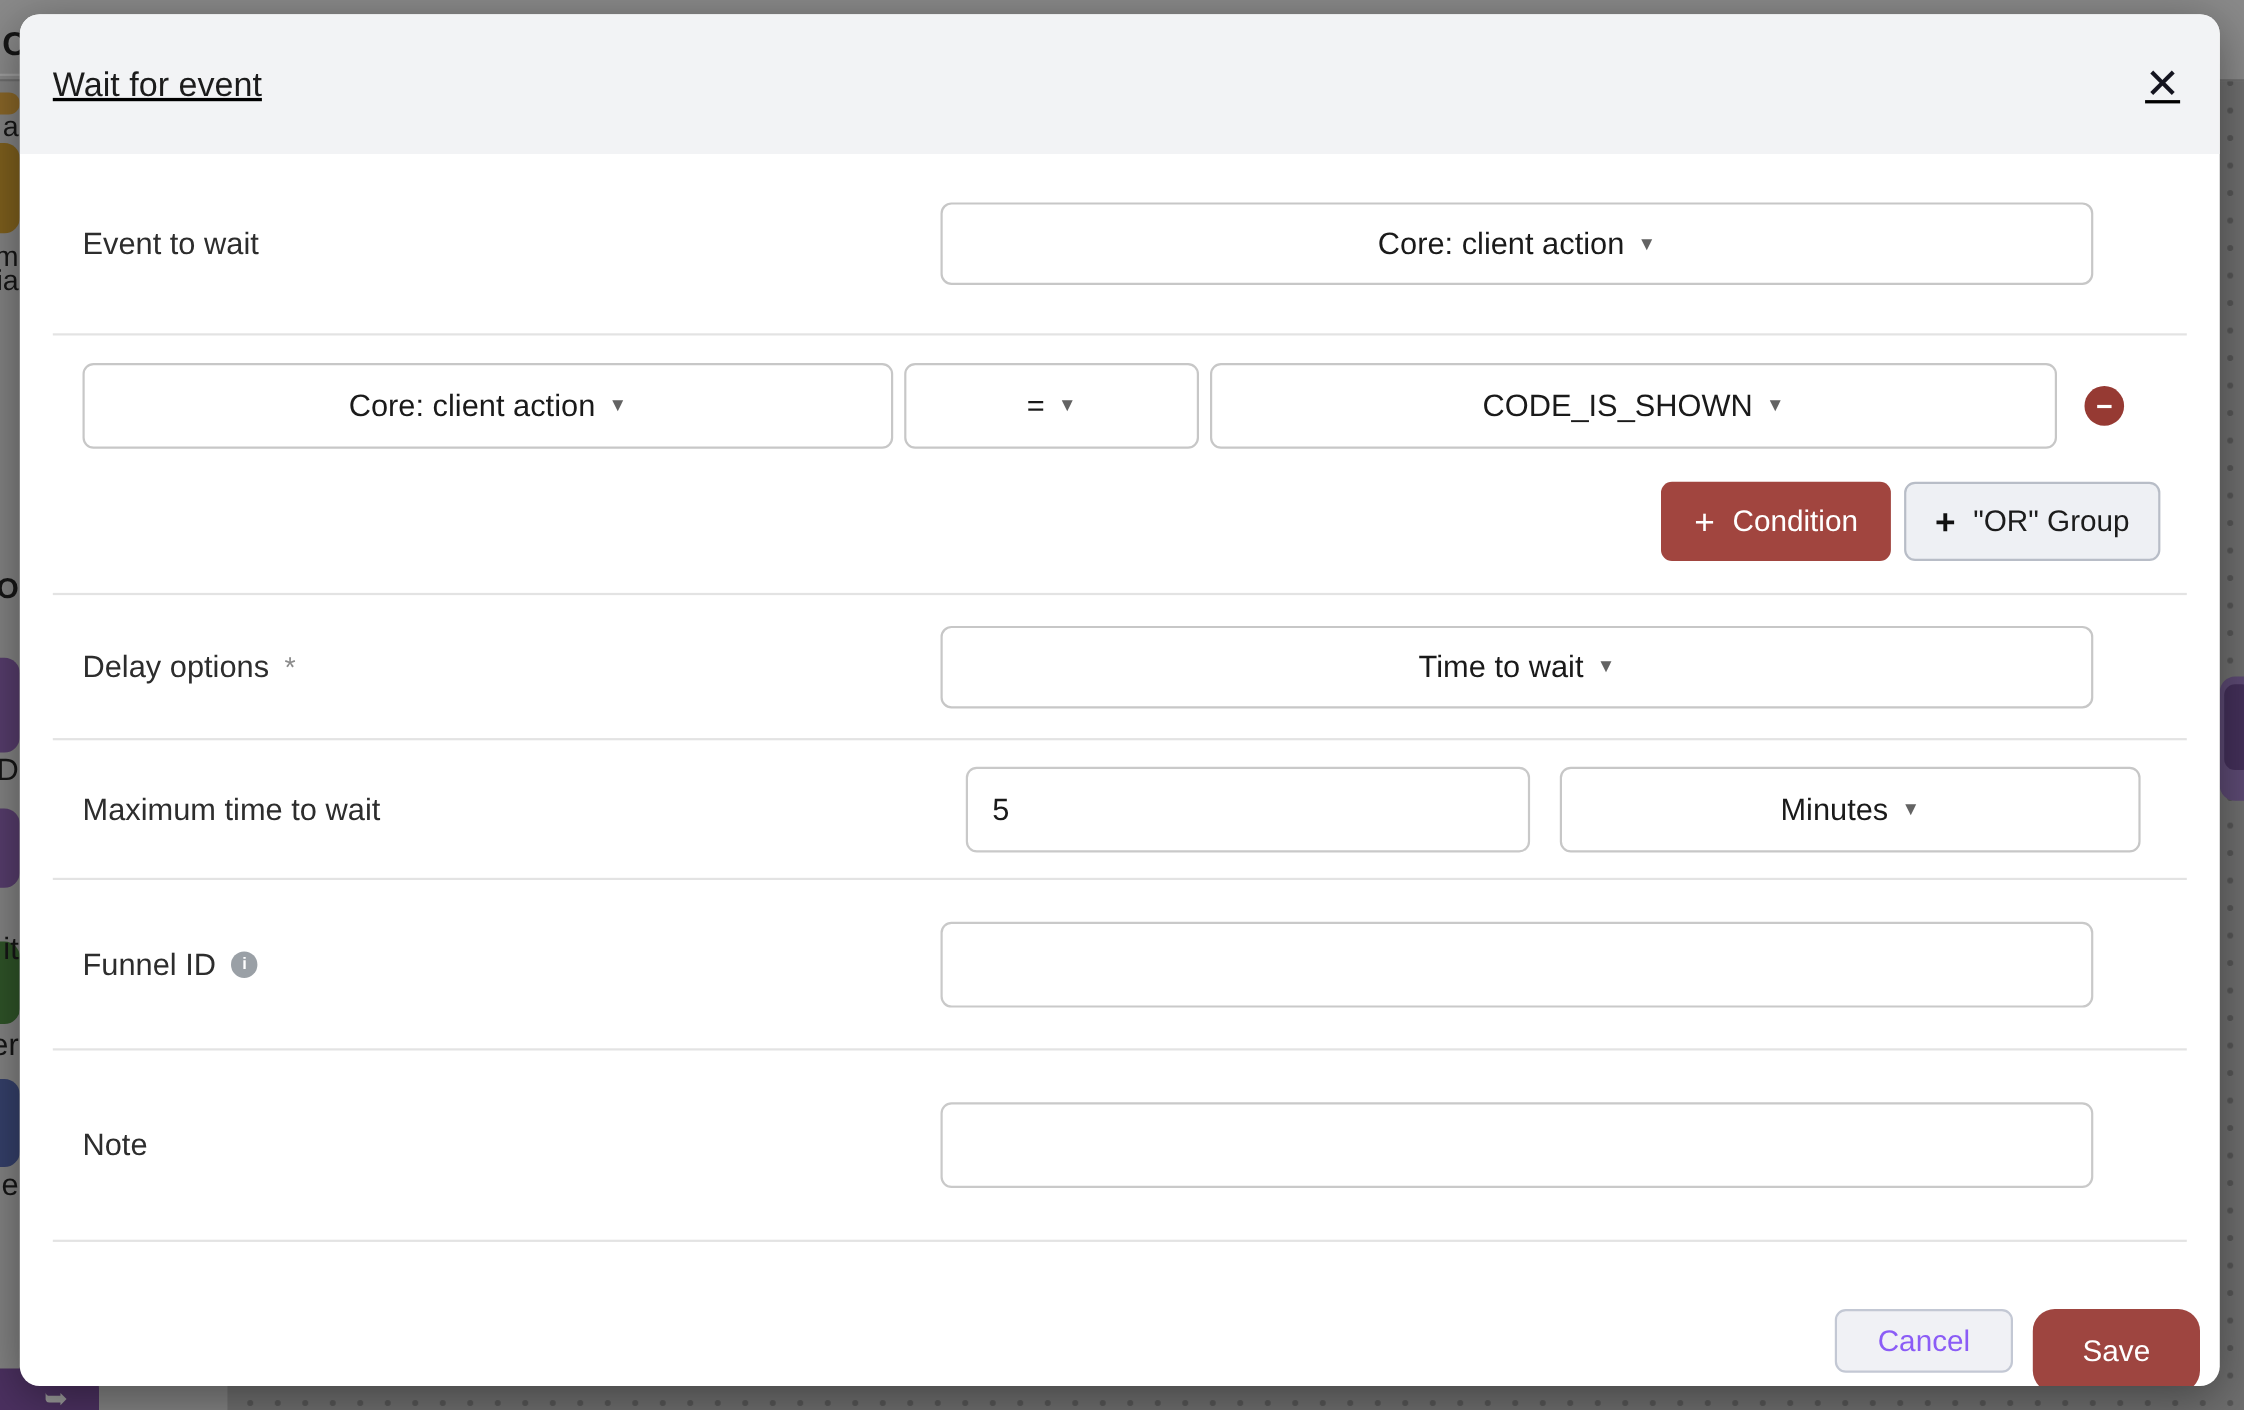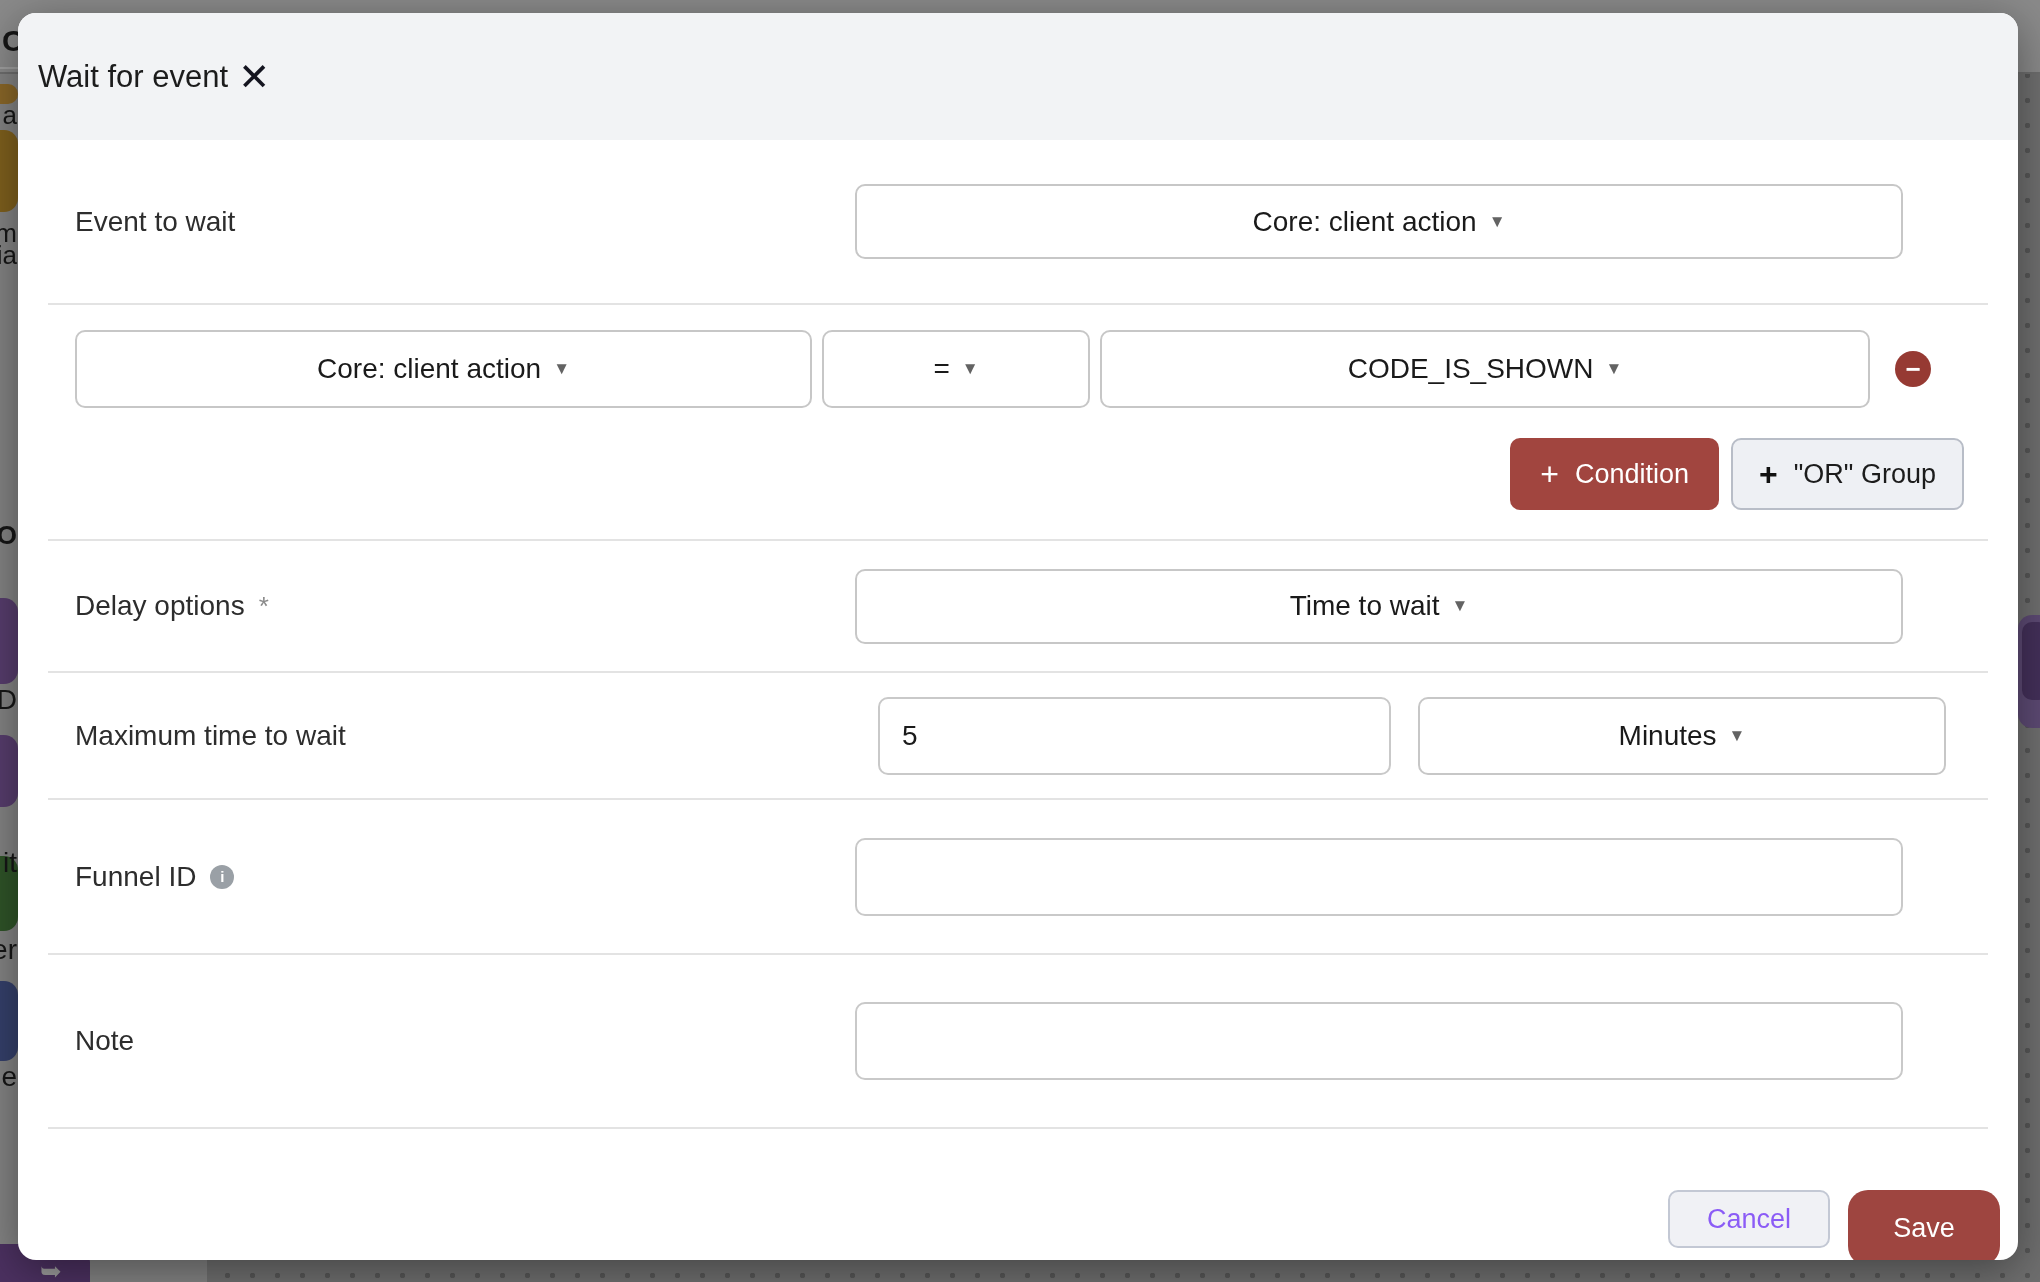--- a/index.html
+++ b/index.html
@@ -70,22 +70,23 @@
   }
 
   
   .modal {
     position: absolute; left: 18px; top: 13px; width: 2000px; height: 1247px;
     background: #ffffff; border-radius: 18px; z-index: 10;
     box-shadow: 0 10px 45px rgba(0,0,0,0.4); overflow: hidden;
   }
   .modal-header {
     height: 127px; background: #f2f3f5;
-    display: flex; align-items: center; 
-    padding: 0 26px 0 20px;
+    display: flex; align-items: center; justify-content: space-between;
+    padding: 0 26px 0 30px;
+    text-decoration: underline;
   }
   .modal-title { font-size: 31px; color: #1c1c1c; }
   .close-btn {
     width: 52px; height: 52px; background: transparent; border: none;
     font-size: 38px; color: #14141f; line-height: 52px; text-align: center;
   }
 
   .form-row {
     display: grid; grid-template-columns: 780px 1fr; align-items: center;
     margin: 0 30px; padding: 0 85px 0 27px;

